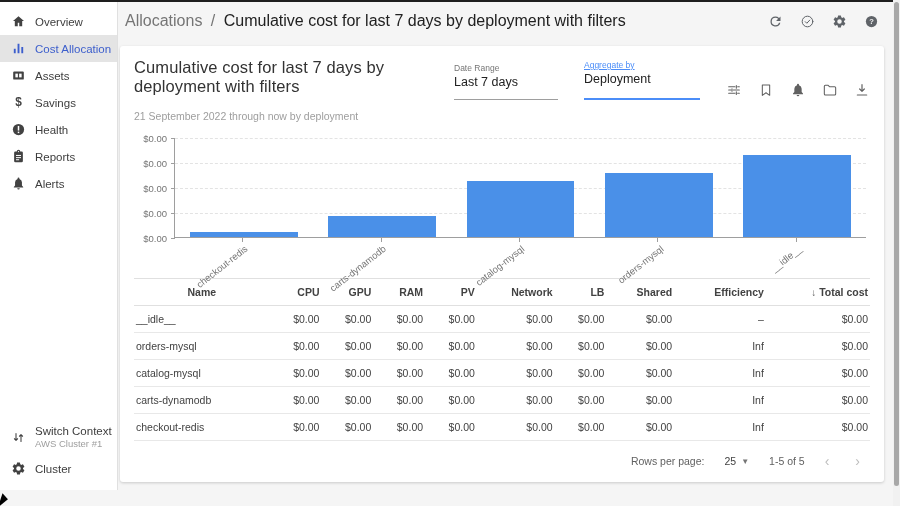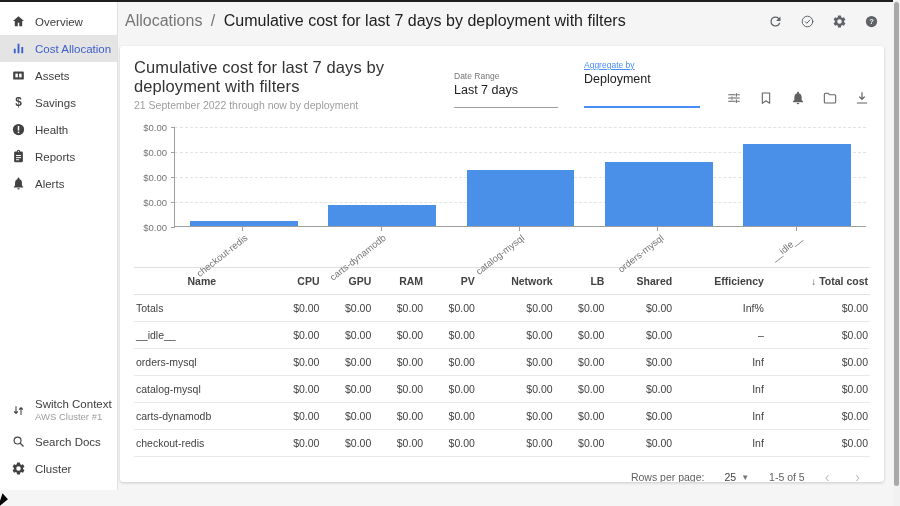--- a/index.html
+++ b/index.html
@@ -30,27 +30,27 @@
   .crumb-sep { color:#757575; margin:0 4px; }
   .crumb-current { color:#212121; }
   .topbar-icons { display:flex; align-items:center; gap:17px; }
   .topbar-icons .icon { width:15px; height:15px; color:#5f6368; cursor:pointer; }
 
   
   .card { position:absolute; top:46px; left:120px; right:16px; bottom:24px; background:#fff;
           border-radius:3px; box-shadow:0 1px 3px rgba(0,0,0,.18); padding:12px 14px 0 14px; overflow:hidden; }
   .card-header { display:flex; justify-content:space-between; align-items:flex-start; }
   .report-title { font-size:16.5px; font-weight:400; color:#333; letter-spacing:.1px; }
-  .report-subtitle { font-size:10.5px; color:#9e9e9e; margin-top:3px; }
+  .report-subtitle { font-size:10.5px; color:#9e9e9e; margin-top:14px; }
   .controls { display:flex; align-items:flex-end; gap:26px; padding-top:2px; }
   .field { display:flex; flex-direction:column; cursor:pointer; }
   .field label { font-size:8.5px; color:#757575; margin-bottom:2px; }
   .field .fval { font-size:12.5px; color:#212121; width:104px; padding-bottom:10px; border-bottom:1px solid #9e9e9e; }
   .field.accent label { color:var(--accent-blue);text-decoration:underline; }
-  .field.accent .fval { width:116px; border-bottom:2px solid var(--accent-blue); padding-bottom:20px; }
+  .field.accent .fval { width:116px; border-bottom:2px solid var(--accent-blue); padding-bottom:12px; }
   .report-toolbar { display:flex; align-items:center; gap:16px; padding-bottom:2px; }
   .report-toolbar .icon { width:16px; height:16px; color:#616161; cursor:pointer; }
 
   
   .chart-wrap { margin:16px 4px 0 0; }
   .chart-row { display:flex; }
   .ylabels { width:40px; position:relative; height:100px; flex:0 0 40px; }
   .ylabel { position:absolute; right:7px; transform:translateY(-50%); font-size:9.5px; color:#757575; white-space:nowrap; }
   .plot { flex:1; position:relative; height:100px; border-left:1px solid #9e9e9e; border-bottom:1px solid #9e9e9e; }
   .gridline { position:absolute; left:0; right:0; border-top:1px dashed #e3e3e3; }
@@ -190,31 +190,20 @@
         <div class="side-item">
           <span class="icon">
             <svg viewBox="0 0 24 24" fill="none" stroke="currentColor" stroke-width="1.7" stroke-linecap="round" stroke-linejoin="round">
               <path d="M8 5.5v11M8 16.5 5.5 14M8 16.5 10.5 14"></path>
               <path d="M16 18.5v-11M16 7.5 13.5 10M16 7.5 18.5 10"></path>
             </svg>
           </span>
           <span>
             <div>Switch Context</div>
             <div class="side-sub">AWS Cluster #1</div>
-          </span>
-        </div>
-        <div class="side-item">
-          <span class="icon">
-            <svg viewBox="0 0 24 24" fill="none" stroke="currentColor" stroke-width="1.9">
-              <circle cx="10.5" cy="10.5" r="5.5"></circle>
-              <path d="M14.8 14.8 20 20"></path>
-            </svg>
-          </span>
-          <span>
-            <div>Search Docs</div>
           </span>
         </div>
         <div class="side-item">
           <span class="icon">
             <svg viewBox="0 0 24 24" fill="currentColor">
               <path d="M19.14 12.94c.04-.3.06-.61.06-.94s-.02-.64-.07-.94l2.03-1.58a.5.5 0 0 0 .12-.61l-1.92-3.32a.5.5 0 0 0-.59-.22l-2.39.96c-.5-.38-1.03-.7-1.62-.94l-.36-2.54a.49.49 0 0 0-.48-.41h-3.84c-.24 0-.43.17-.47.41l-.36 2.54c-.59.24-1.13.57-1.62.94l-2.39-.96a.5.5 0 0 0-.59.22L2.74 8.87a.49.49 0 0 0 .12.61l2.03 1.58c-.05.3-.09.63-.09.94s.02.64.07.94l-2.03 1.58a.5.5 0 0 0-.12.61l1.92 3.32c.12.22.37.29.59.22l2.39-.96c.5.38 1.03.7 1.62.94l.36 2.54c.05.24.24.41.48.41h3.84c.24 0 .44-.17.47-.41l.36-2.54c.59-.24 1.13-.56 1.62-.94l2.39.96c.22.08.47 0 .59-.22l1.92-3.32a.5.5 0 0 0-.12-.61l-2.01-1.58zM12 15.6A3.6 3.6 0 1 1 12 8.4a3.6 3.6 0 0 1 0 7.2z"></path>
             </svg>
           </span>
           <span>
             <div>Cluster</div>
@@ -372,32 +361,20 @@
             <th>PV</th>
             <th>Network</th>
             <th>LB</th>
             <th>Shared</th>
             <th>Efficiency</th>
             <th><span class="sort-arrow">↓</span>Total cost</th>
           </tr>
         </thead>
       <tbody id="table-body">
           <tr>
-            <td>Totals</td>
-            <td>$0.00</td>
-            <td>$0.00</td>
-            <td>$0.00</td>
-            <td>$0.00</td>
-            <td>$0.00</td>
-            <td>$0.00</td>
-            <td>$0.00</td>
-            <td>Inf%</td>
-            <td>$0.00</td>
-          </tr>
-          <tr>
             <td>__idle__</td>
             <td>$0.00</td>
             <td>$0.00</td>
             <td>$0.00</td>
             <td>$0.00</td>
             <td>$0.00</td>
             <td>$0.00</td>
             <td>$0.00</td>
             <td>–</td>
             <td>$0.00</td>

